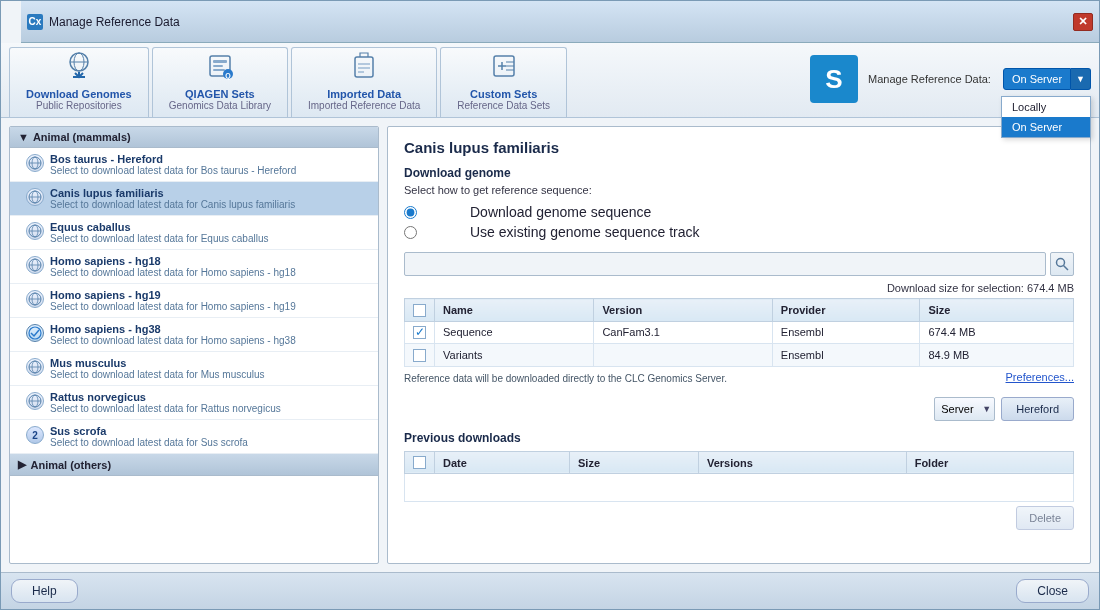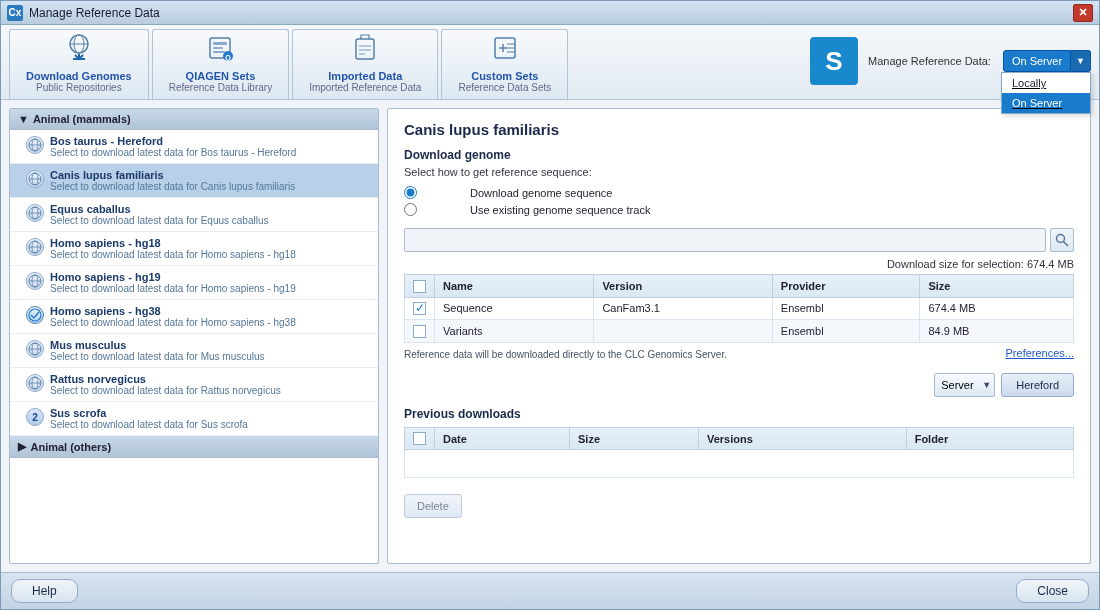--- a/index.html
+++ b/index.html
@@ -14,26 +14,27 @@
     .window {
       width: 1100px;
       height: 610px;
       background: #f0f4f8;
       border: 1px solid #7a9ab5;
       display: flex;
       flex-direction: column;
     }
     .title-bar {
       background: linear-gradient(to bottom, #d4e4f4, #b8ccdf);
-      height: 24px;
+      height: 42px;
       display: flex;
       align-items: center;
       padding: 8px 6px;
       border-bottom: 1px solid #8aaabb;
       flex-shrink: 0;
+      margin-left: 20px;
     }
     .title-bar-icon {
       width: 16px; height: 16px;
       background: #2a7abf;
       border-radius: 2px;
       margin-right: 6px;
       display: flex; align-items: center; justify-content: center;
       color: white; font-size: 10px; font-weight: bold;
     }
     .title-bar-text {
@@ -198,21 +199,21 @@
     }
     .radio-row {
       display: flex; align-items: center; gap: 6px;
       margin-bottom: 4px;
     }
     .radio-input {
       width: 13px; height: 13px;
       accent-color: #1a7acc;
     }
     .radio-label {
-      font-size: 11px;
+      font-size: 14px;
       color: #223;
       padding-left: 47px;
     }
     .search-row {
       display: flex; align-items: center; gap: 4px;
       margin-bottom: 6px;
     }
     .search-box {
       flex: 1;
       border: 1px solid #aabbcc;
@@ -330,21 +331,22 @@
       text-align: left;
       font-weight: bold;
       color: #223;
     }
     .prev-table td {
       border: 1px solid #d8e4f0;
       padding: 4px 8px;
     }
     .prev-actions {
       display: flex;
-      margin-top: 16px;
+      justify-content: flex-end;
+      margin-top: 4px;
     }
     .delete-btn {
       background: linear-gradient(to bottom, #e8f0f8, #ccdaec);
       border: 1px solid #99aacc;
       border-radius: 3px;
       padding: 3px 12px;
       font-size: 11px;
       color: #1a2a4a;
       cursor: pointer;
       height: 24px;
@@ -386,27 +388,26 @@
       border-radius: 0 3px 3px 0;
       padding: 3px 5px;
       font-size: 9px;
       color: white;
       cursor: pointer;
       height: 22px;
       display: flex; align-items: center;
     }
     .popup-menu {
       position: absolute;
-      top: 22px; right: 0;
+      top: 28px; right: 0;
       background: white;
       border: 1px solid #88aacc;
       z-index: 200;
       min-width: 90px;
       box-shadow: 2px 2px 5px rgba(0,0,0,0.15);
-      text-decoration: underline;
     }
     .popup-item {
       padding: 4px 10px;
       font-size: 11px;
       color: #223;
       cursor: pointer;
     }
     .popup-item.active {
       background: #1a7acc;
       color: white;
@@ -462,21 +463,21 @@
         <svg width="32" height="28" viewBox="0 0 32 28">
           <rect x="6" y="4" width="20" height="20" rx="2" fill="none" stroke="#5580aa" stroke-width="1.5"></rect>
           <rect x="9" y="8" width="14" height="3" fill="#88aacc" rx="1"></rect>
           <rect x="9" y="13" width="10" height="2" fill="#88aacc" rx="1"></rect>
           <rect x="9" y="17" width="12" height="2" fill="#88aacc" rx="1"></rect>
           <circle cx="24" cy="22" r="5" fill="#2a7acc"></circle>
           <text x="24" y="26" text-anchor="middle" font-size="7" fill="white" font-weight="bold">Q</text>
         </svg>
       </div>
       <span class="tab-label-main">QIAGEN Sets</span>
-      <span class="tab-label-sub">Reference Data Library</span>
+      <span class="tab-label-sub">Genomics Data Library</span>
     </div>
 
     <div class="tab-btn">
       <div class="tab-icon">
         <svg width="32" height="28" viewBox="0 0 32 28">
           <rect x="7" y="5" width="18" height="20" rx="2" fill="none" stroke="#5580aa" stroke-width="1.5"></rect>
           <polyline points="12,5 12,1 20,1 20,5" fill="none" stroke="#5580aa" stroke-width="1.2"></polyline>
           <line x1="10" y1="12" x2="22" y2="12" stroke="#88aacc" stroke-width="1.2"></line>
           <line x1="10" y1="16" x2="22" y2="16" stroke="#88aacc" stroke-width="1.2"></line>
           <line x1="10" y1="20" x2="16" y2="20" stroke="#88aacc" stroke-width="1.2"></line>

